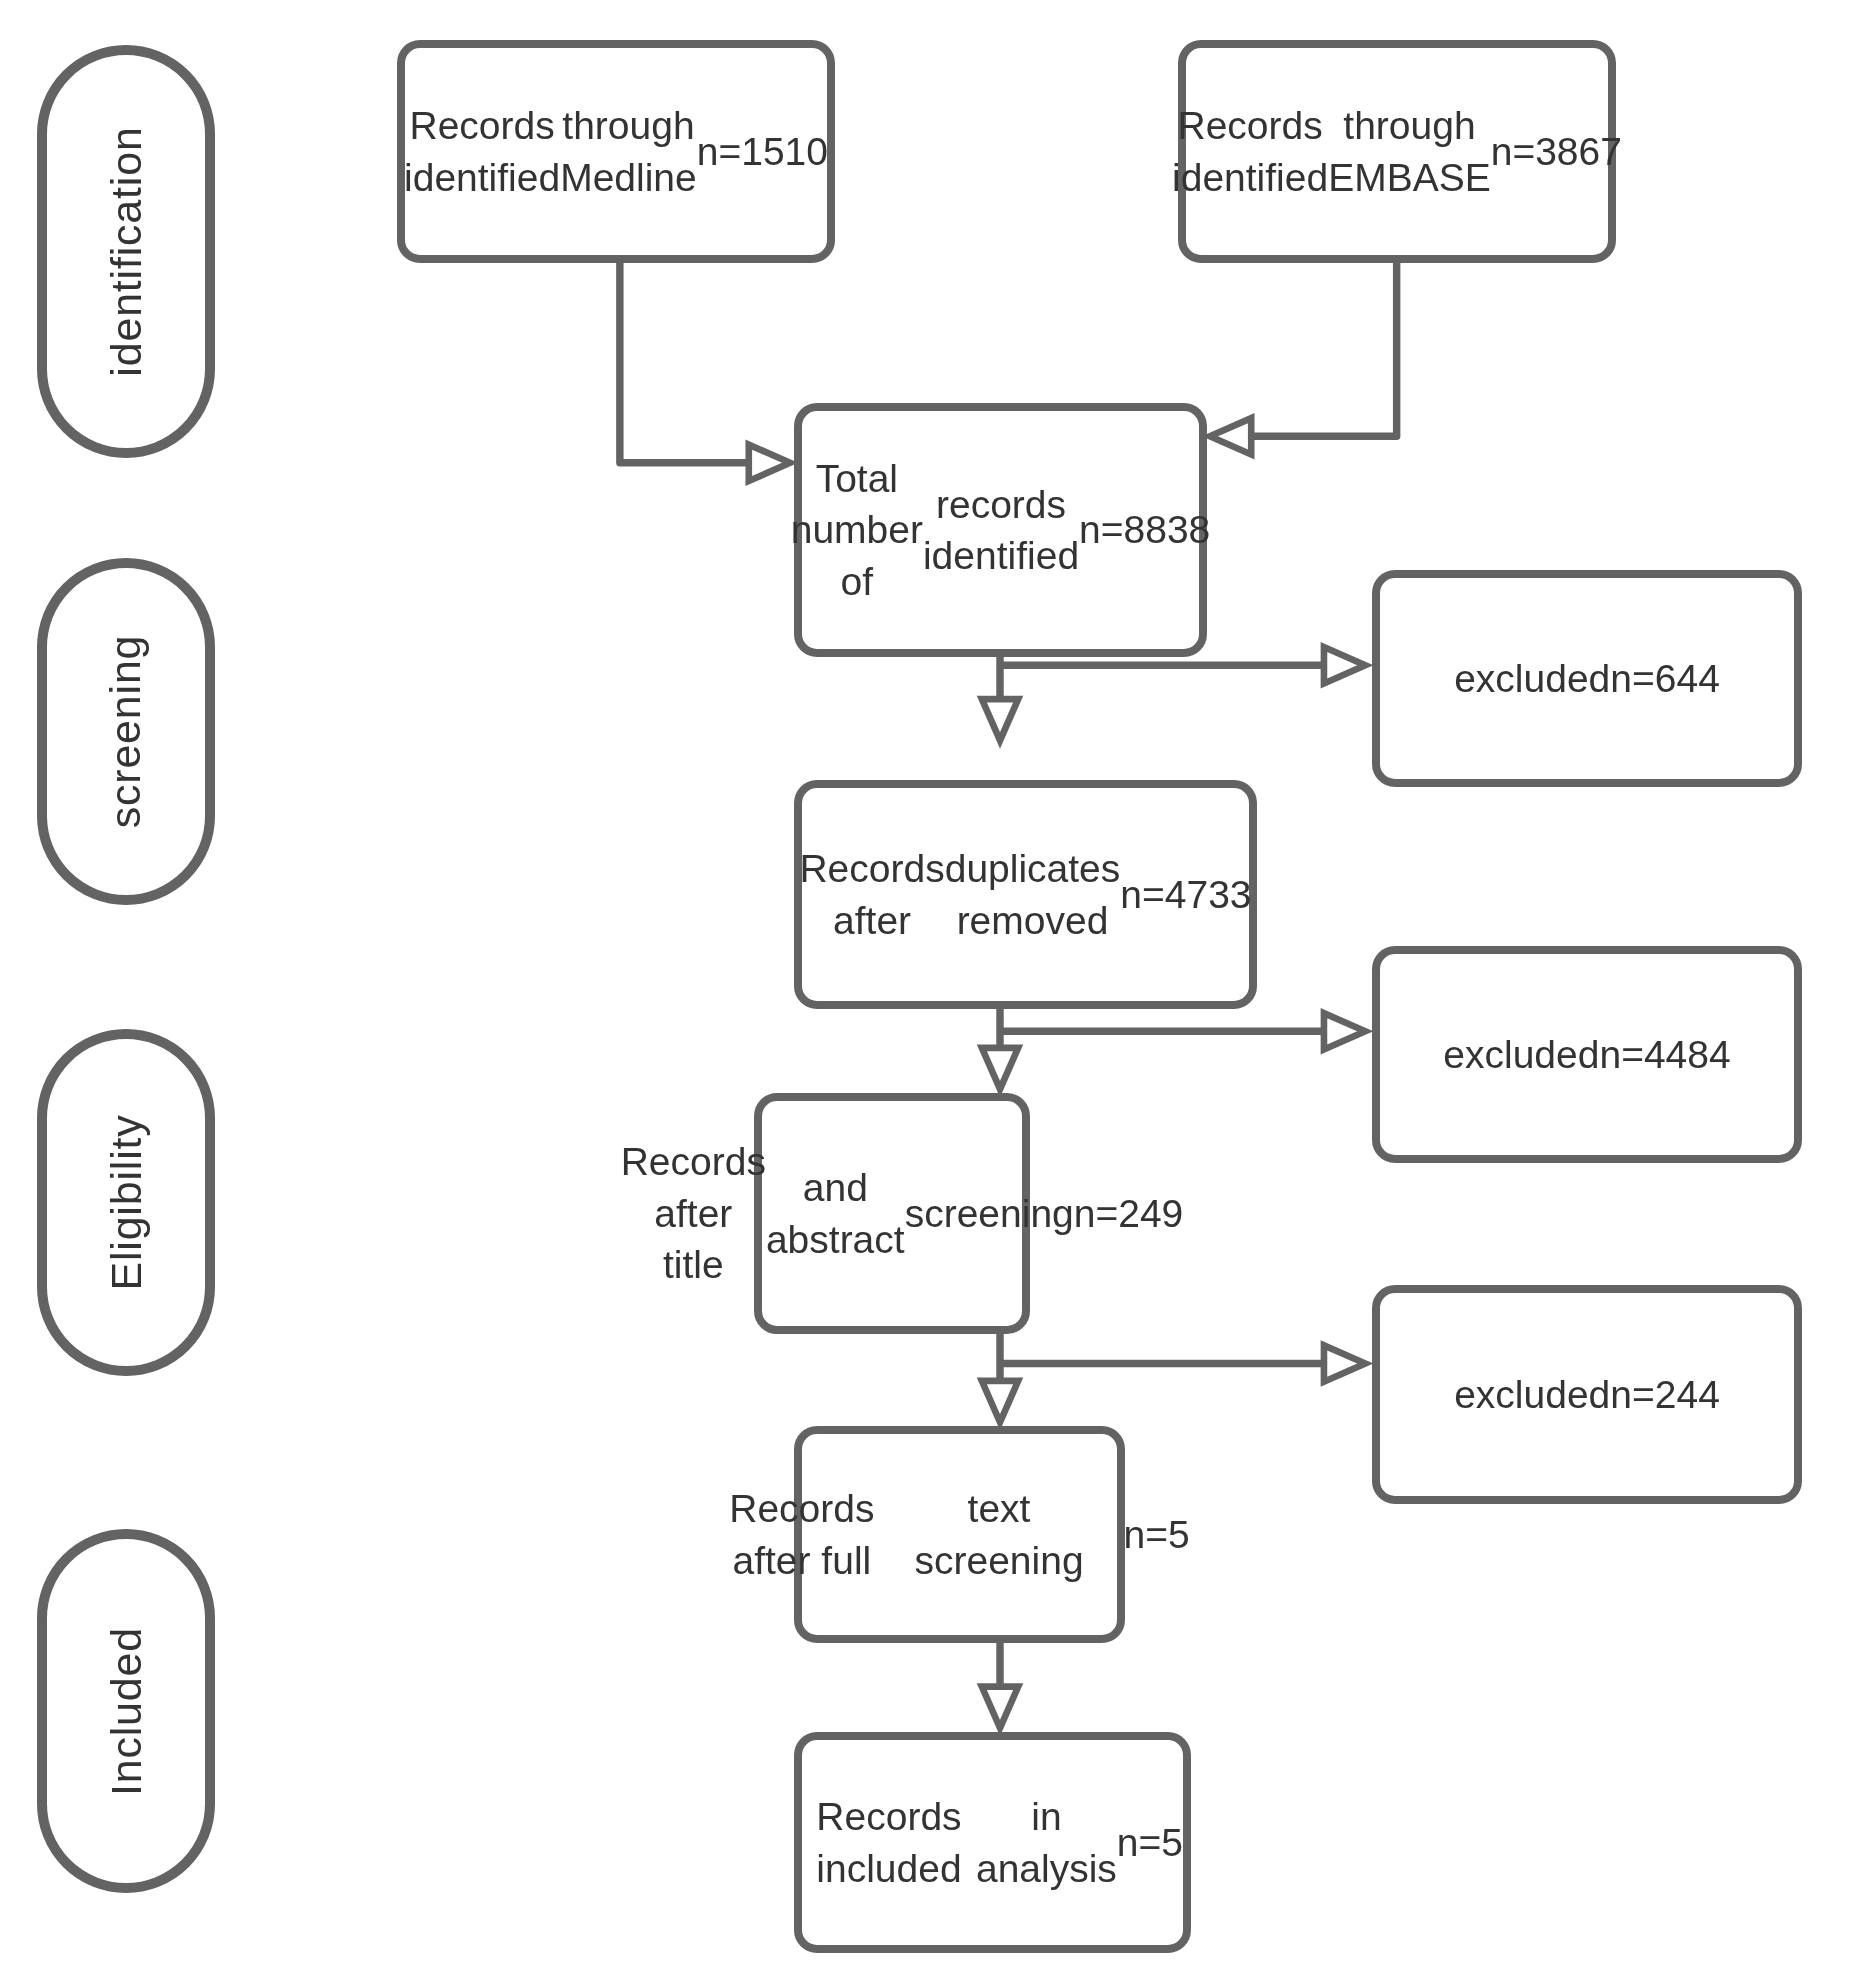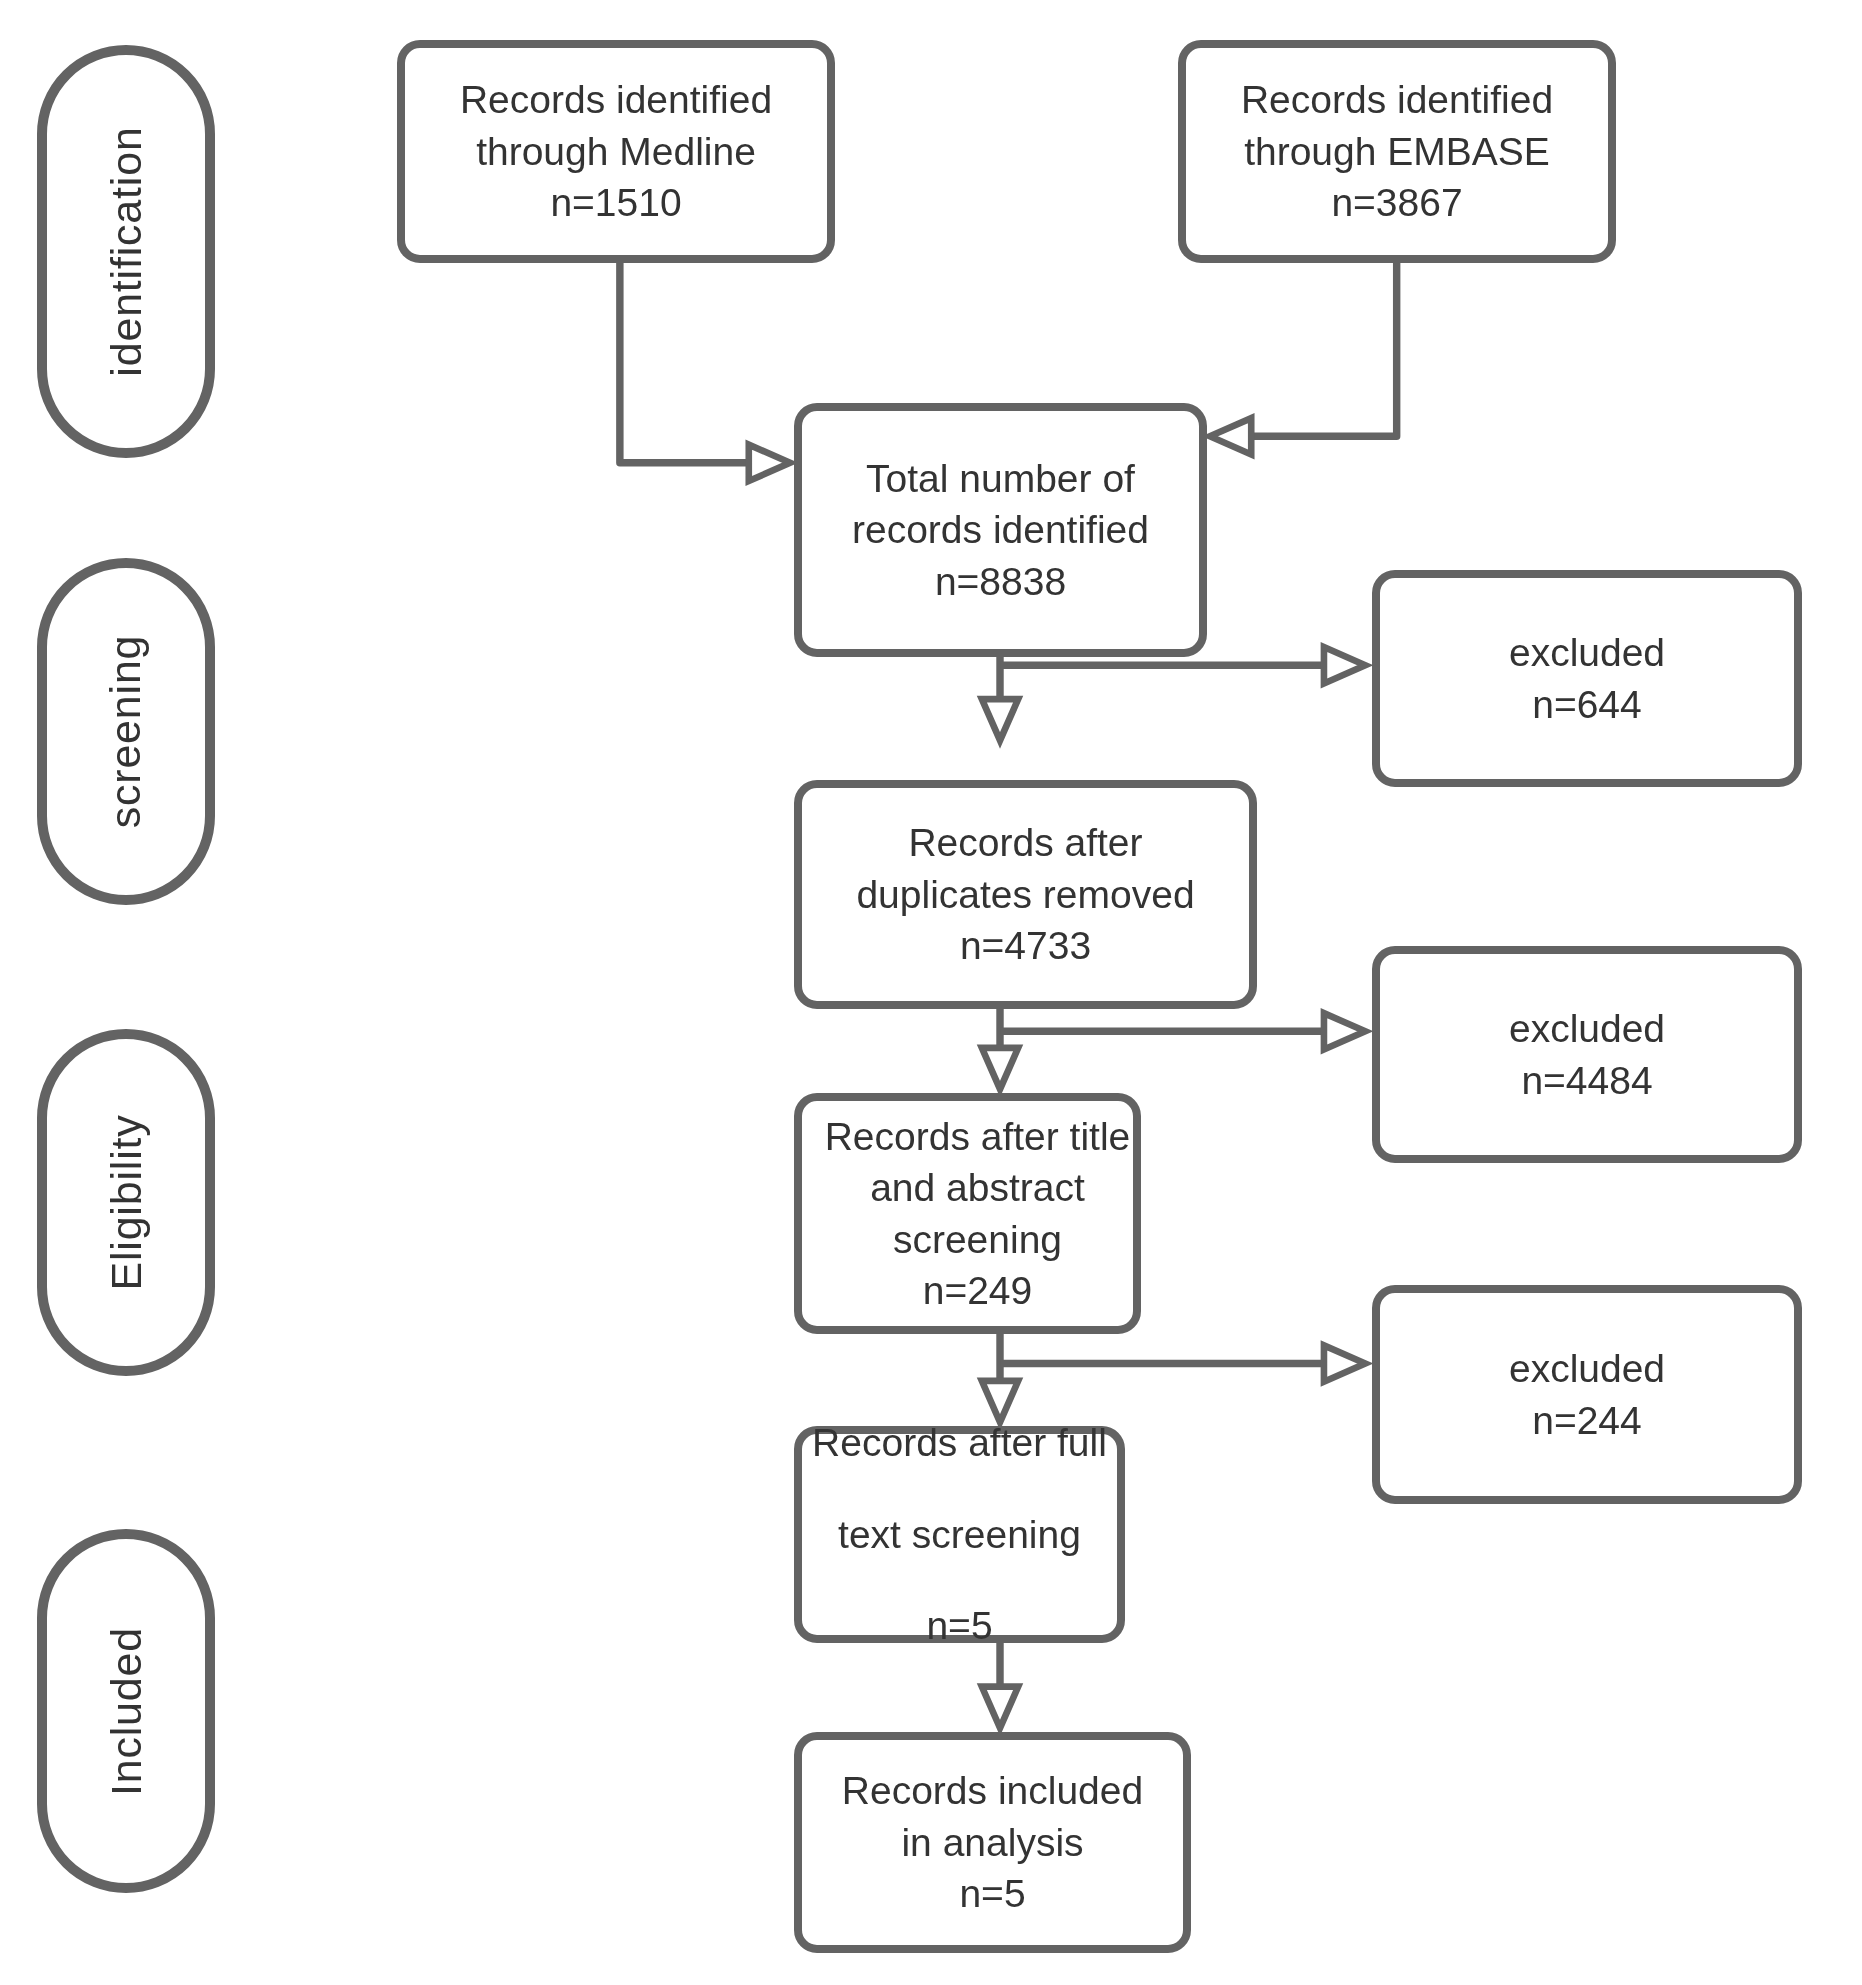--- a/index.html
+++ b/index.html
@@ -35,21 +35,21 @@
     stroke-width: 8;
     stroke-linejoin: miter;
   }
   .node {
     position: absolute;
     box-sizing: border-box;
     border: 8.3px solid #636363;
     border-radius: 23px;
     background: #ffffff;
     display: flex;
-    flex-direction: column;
+    flex-direction: row;
     align-items: center;
     justify-content: center;
     text-align: center;
     color: #333333;
     font-size: 39px;
     line-height: 1.32;
     z-index: 2;
   }
   .stage {
     position: absolute;
@@ -75,21 +75,21 @@
   #st-screening      { left: 37px;  top: 558px;  width: 178px; height: 347px; }
   #st-eligibility    { left: 37px;  top: 1029px; width: 178px; height: 347px; }
   #st-included       { left: 37px;  top: 1529px; width: 178px; height: 364px; }
   
   #n-medline         { left: 397px;  top: 40px;   width: 438px; height: 223px; }
   #n-embase          { left: 1178px; top: 40px;   width: 438px; height: 223px; }
   #n-total           { left: 794px;  top: 403px;  width: 413px; height: 254px; }
   #n-excl-644        { left: 1372px; top: 570px;  width: 430px; height: 217px; }
   #n-duplicates      { left: 794px;  top: 780px;  width: 463px; height: 229px; }
   #n-excl-4484       { left: 1372px; top: 946px; width: 430px; height: 217px; }
-  #n-title-abstract  { left: 794px;  top: 1093px; width: 347px; height: 241px; padding-left: 20px; }
+  #n-title-abstract  { left: 754px;  top: 1093px; width: 276px; height: 241px; padding-left: 20px; }
   #n-excl-244        { left: 1372px; top: 1285px; width: 430px; height: 219px; }
   #n-full-text       { left: 794px;  top: 1426px; width: 331px; height: 217px; gap: 40px; }
   #n-included        { left: 794px;  top: 1732px; width: 397px; height: 221px; }
 </style>
 </head>
 <body>
 
 <div class="canvas">
 
   <svg class="arrows" viewBox="0 0 2253 2402">

